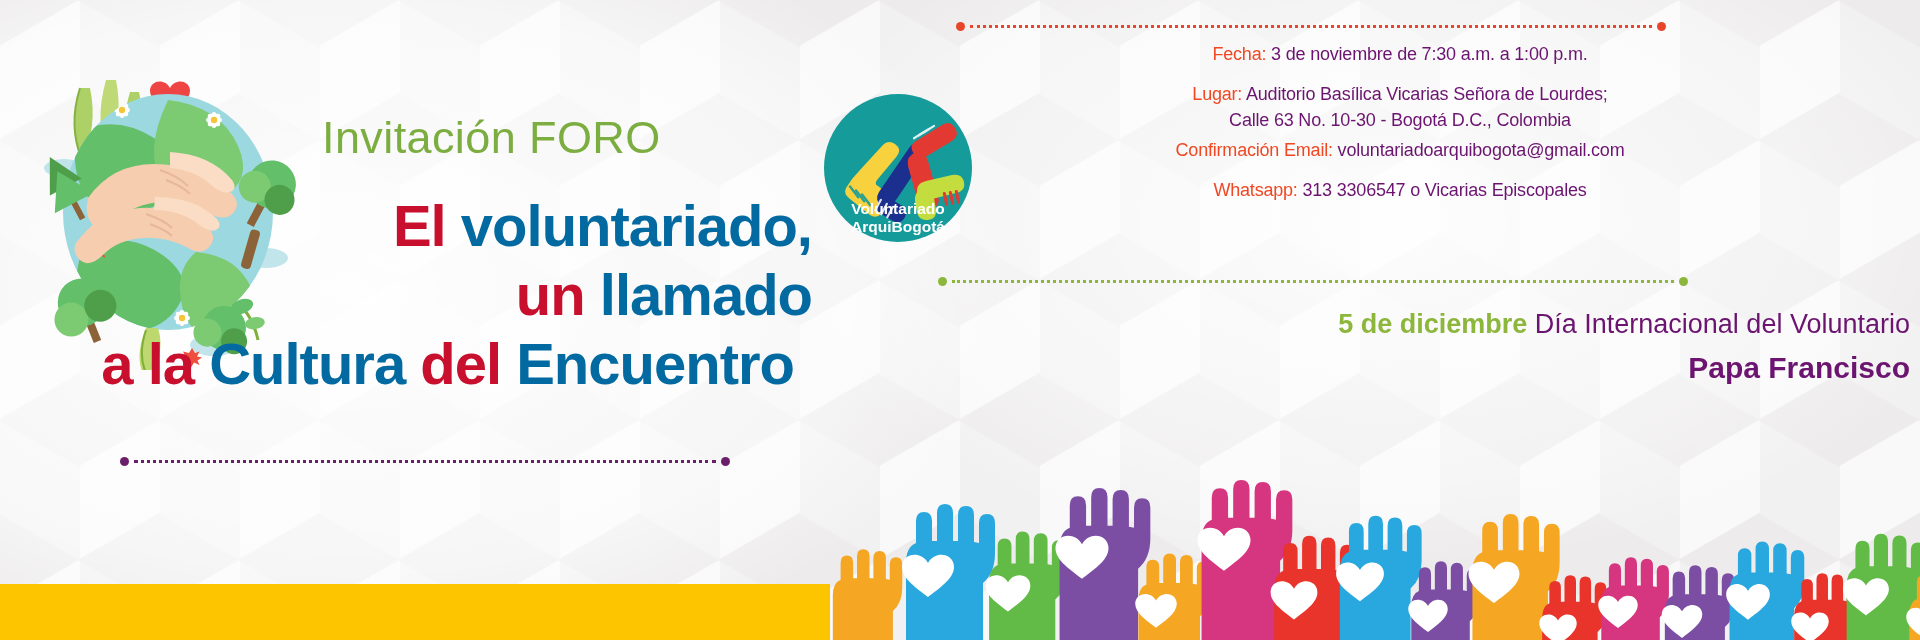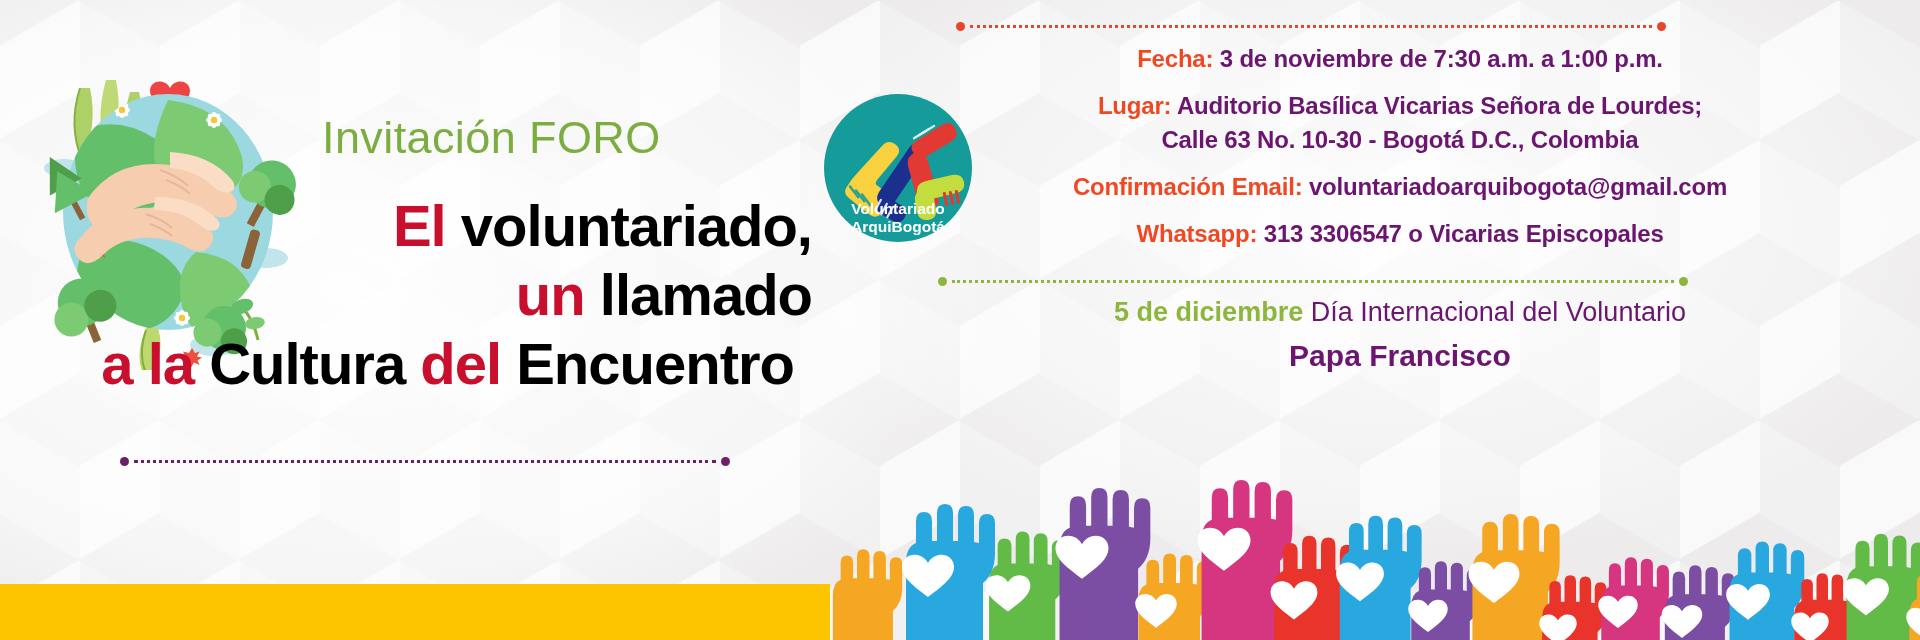--- a/index.html
+++ b/index.html
@@ -60,21 +60,21 @@
     text-align:right;
     font-weight:bold;
     line-height:1.02;
     letter-spacing:-1px;
   }
   .hl-line{display:block;white-space:nowrap;}
   .hl1{font-size:58px;}
   .hl2{font-size:58px;margin-top:10px;}
   .hl3{font-size:58px;margin-top:10px;padding-right:18px;}
   .dark-red{color:#c8102e;}
-  .bright-red{color:#000000;}
+  .bright-red{color:#0369a1;}
 
   .divider-purple{
     position:absolute;left:120px;top:457px;width:610px;height:8px;
     display:flex;align-items:center;
   }
   .divider-purple .line{
     flex:1;height:0;border-top:3px dotted #6b1f6b;margin:0 5px;
   }
   .dot-end{width:9px;height:9px;border-radius:50%;background:#6b1f6b;flex:0 0 auto;}
 
@@ -97,34 +97,34 @@
     display:flex;align-items:center;
   }
   .divider-green .line{flex:1;height:0;border-top:3px dotted #8cb63c;margin:0 5px;}
   .dot-end-green{width:9px;height:9px;border-radius:50%;background:#8cb63c;flex:0 0 auto;}
 
   .info-block{
     position:absolute;left:60px;top:44px;width:1020px;
     text-align:center;
   }
   .info-line{
-    font-size:24px;
+    font-size:18px;
     color:#6b1470;
-    font-weight:bold;
+    font-weight:normal;
     margin-bottom:18px;
     line-height:1.22;
     letter-spacing:-.2px;
     white-space:nowrap;
   }
   .info-line .lbl{color:#ef4823;}
   .info-line.tight{margin-bottom:4px;}
-  .info-line.cont{margin-bottom:18px;}
+  .info-line.cont{margin-bottom:8px;}
 
   .quote-block{
-    position:absolute;left:60px;top:292px;width:1020px;text-align:center;
+    position:absolute;left:60px;top:304px;width:1020px;text-align:right;
   }
   .q-line1{
     font-size:27px;color:#6b1470;font-weight:400;line-height:1.5;white-space:nowrap;
   }
   .q-line1 .green{color:#8cb63c;font-weight:bold;}
   .q-line2{
     font-size:27px;color:#ef3b24;font-style:italic;font-weight:bold;line-height:1.5;white-space:nowrap;
   }
   .q-line3{
     font-size:30px;color:#6b1470;font-weight:700;line-height:1.5;

